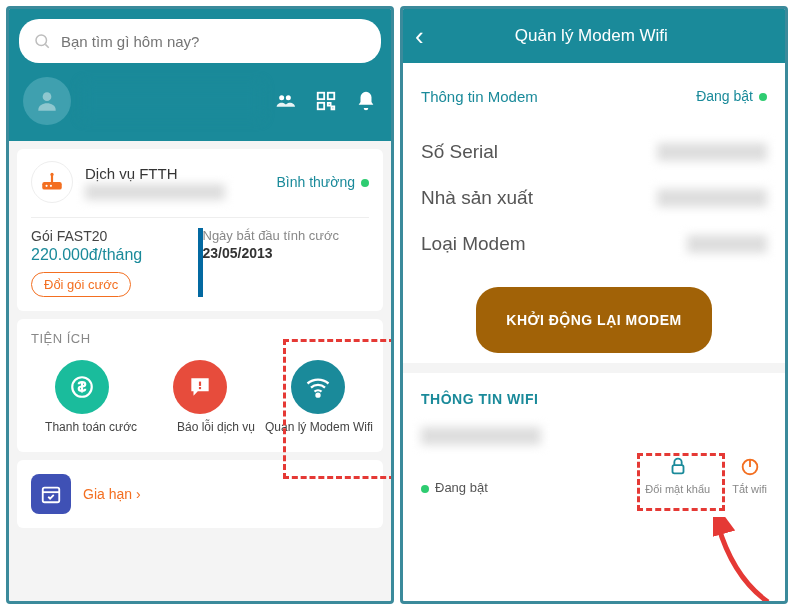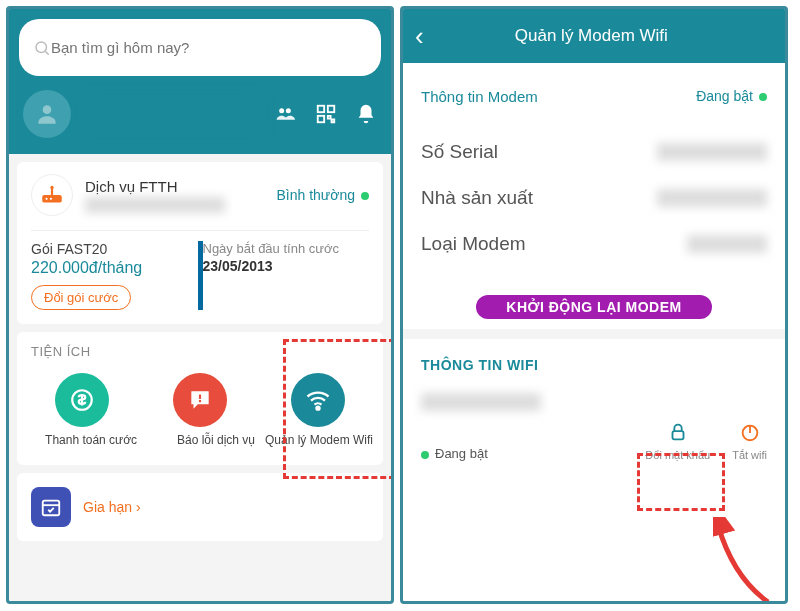--- a/index.html
+++ b/index.html
@@ -3,21 +3,21 @@
 <meta charset="utf-8">
 <style>
 *{box-sizing:border-box;margin:0;padding:0;font-family:Arial,Helvetica,sans-serif}
 body{background:#fff;width:800px;height:611px;position:relative}
 .wrap{display:flex;gap:6px;padding:6px}
 .phone{border:3px solid #3b8a9b;border-radius:4px;background:#fff;overflow:hidden}
 .left{width:388px;height:598px;background:#f4f4f4}
 .right{width:388px;height:598px}
 
 .l-top{background:#1a8a9a;padding:10px 10px 14px}
-.search{background:#fff;border-radius:20px;height:57px;display:flex;align-items:center;padding:0 14px;gap:0}
+.search{background:#fff;border-radius:20px;height:44px;display:flex;align-items:center;padding:0 14px;gap:10px}
 .search svg{flex-shrink:0}
 .search input{border:0;outline:0;font-size:15px;color:#bdbdbd;flex:1;background:transparent}
 .l-hero{display:flex;align-items:center;gap:12px;padding:14px 4px 2px}
 .avatar{width:48px;height:48px;border-radius:50%;background:#3fa0af;display:flex;align-items:center;justify-content:center}
 .hero-blur{flex:1;height:34px;filter:blur(6px);background:linear-gradient(#1a8a9a,#1a8a9a)}
 .hero-icons{display:flex;gap:18px;align-items:center}
 .svc{background:#fff;margin:8px;border-radius:6px;padding:12px 14px 14px}
 .svc-row{display:flex;align-items:center;gap:12px}
 .modem-ic{width:42px;height:42px;border-radius:50%;background:#fff;border:1px solid #eee;display:flex;align-items:center;justify-content:center}
 .svc-info{flex:1}
@@ -50,21 +50,21 @@
 .dash1{top:330px;left:274px;width:112px;height:140px}
 
 .r-hdr{background:#1a8a9a;height:54px;display:flex;align-items:center;padding:0 12px;gap:12px}
 .back{color:#fff;font-size:26px;font-weight:300}
 .r-title{flex:1;text-align:center;color:#fff;font-size:17px;font-weight:500;margin-left:-26px}
 .sec-head{display:flex;justify-content:space-between;align-items:center;padding:24px 18px}
 .sec-h{color:#1a8a9a;font-size:15px;font-weight:500}
 .row{display:flex;justify-content:space-between;align-items:center;padding:12px 18px}
 .row-lbl{color:#555;font-size:19px}
 .row-blur{width:110px;height:18px;filter:blur(5px);background:#ddd}
-.bigbtn{margin:28px auto 10px;display:block;background:#a21caf;color:#fff;border:0;border-radius:22px;padding:4px 30px;font-size:14px;font-weight:600;letter-spacing:.5px}
+.bigbtn{margin:20px auto 10px;display:block;background:#a16207;color:#fff;border:0;border-radius:22px;padding:25px 30px;font-size:14px;font-weight:600;letter-spacing:.5px}
 .divider{height:10px;background:#f4f4f4}
 .wifi-head{color:#1a8a9a;font-size:14px;font-weight:600;padding:18px 18px 6px;letter-spacing:.5px}
 .wifi-name{height:18px;width:120px;filter:blur(5px);background:#ddd;margin:14px 0 6px 18px}
 .wifi-row{display:flex;align-items:flex-end;padding:4px 18px 10px;position:relative}
 .wifi-status{font-size:13px;color:#555}
 .dot2{display:inline-block;width:8px;height:8px;border-radius:50%;background:#2ecc71;margin-right:6px;vertical-align:middle}
 .wifi-actions{margin-left:auto;display:flex;gap:22px;align-items:flex-end}
 .wact{text-align:center}
 .wact-lbl{font-size:11px;color:#888;margin-top:2px}
 .dash2{top:444px;left:234px;width:88px;height:58px}

